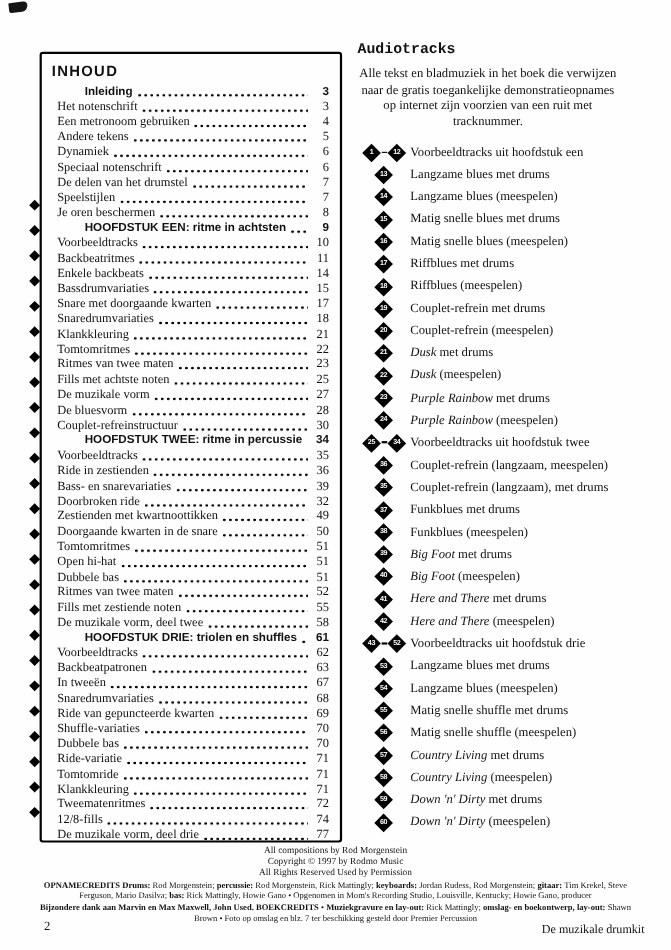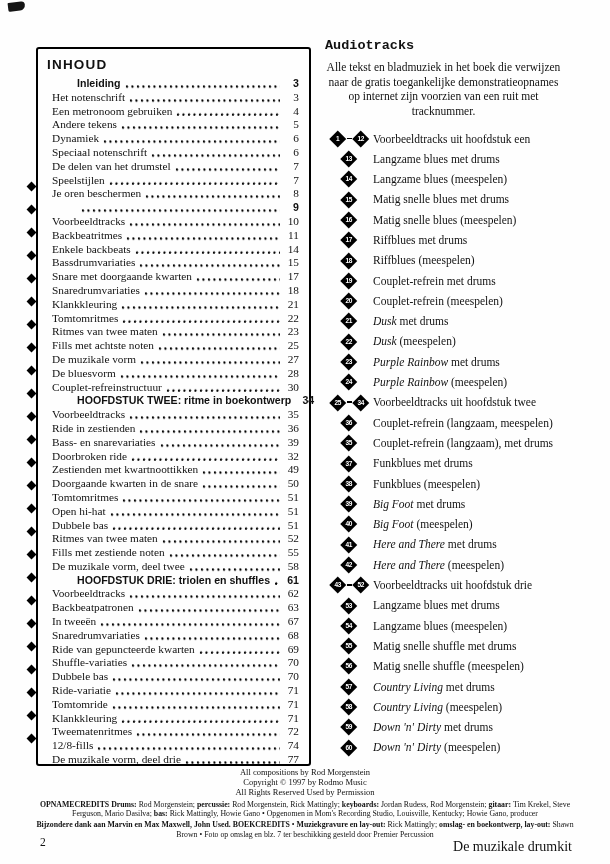--- a/index.html
+++ b/index.html
@@ -36,21 +36,21 @@
   .range-dash { width:5px; height:1.8px; background:#000; flex:none; }
   .track-label { white-space:nowrap; }
   .track-label i { font-style:italic;margin-top:36px; }
 
   
   .credits { position:absolute; left:30px; top:768px; width:550px; text-align:center; }
   #credit-lines { font-size:8.5px; line-height:9.9px; }
   .credits-small { font-size:7.8px; line-height:9.3px; margin-top:2px; }
   .credits-small b { font-weight:bold; }
   .page-num { position:absolute; left:40px; top:836px; font-size:11.5px; }
-  .book-title { position:absolute; right:38px; top:839px; font-size:14px; }
+  .book-title { position:absolute; right:24px; top:839px; font-size:11px; }
 </style>
 </head>
 <body>
 
 <div class="page">
 
   <div class="scan-mark"></div>
   <div class="diamond-col" id="diamond-col">
       <span class="mini-diamond"></span>
       <span class="mini-diamond"></span>
@@ -121,20 +121,21 @@
           <span class="toc-label">Speelstijlen</span>
           <span class="dots"></span>
           <span class="toc-page">7</span>
         </div>
         <div class="toc-row">
           <span class="toc-label">Je oren beschermen</span>
           <span class="dots"></span>
           <span class="toc-page">8</span>
         </div>
         <div class="toc-row bold">
+          <span class="toc-label">HOOFDSTUK EEN: ritme in achtsten</span>
           <span class="dots"></span>
           <span class="toc-page">9</span>
         </div>
         <div class="toc-row">
           <span class="toc-label">Voorbeeldtracks</span>
           <span class="dots"></span>
           <span class="toc-page">10</span>
         </div>
         <div class="toc-row">
           <span class="toc-label">Backbeatritmes</span>
@@ -190,21 +191,21 @@
           <span class="toc-label">De bluesvorm</span>
           <span class="dots"></span>
           <span class="toc-page">28</span>
         </div>
         <div class="toc-row">
           <span class="toc-label">Couplet-refreinstructuur</span>
           <span class="dots"></span>
           <span class="toc-page">30</span>
         </div>
         <div class="toc-row bold">
-          <span class="toc-label">HOOFDSTUK TWEE: ritme in boekontwerp</span>
+          <span class="toc-label">HOOFDSTUK TWEE: ritme in percussie</span>
           <span class="dots"></span>
           <span class="toc-page">34</span>
         </div>
         <div class="toc-row">
           <span class="toc-label">Voorbeeldtracks</span>
           <span class="dots"></span>
           <span class="toc-page">35</span>
         </div>
         <div class="toc-row">
           <span class="toc-label">Ride in zestienden</span>

